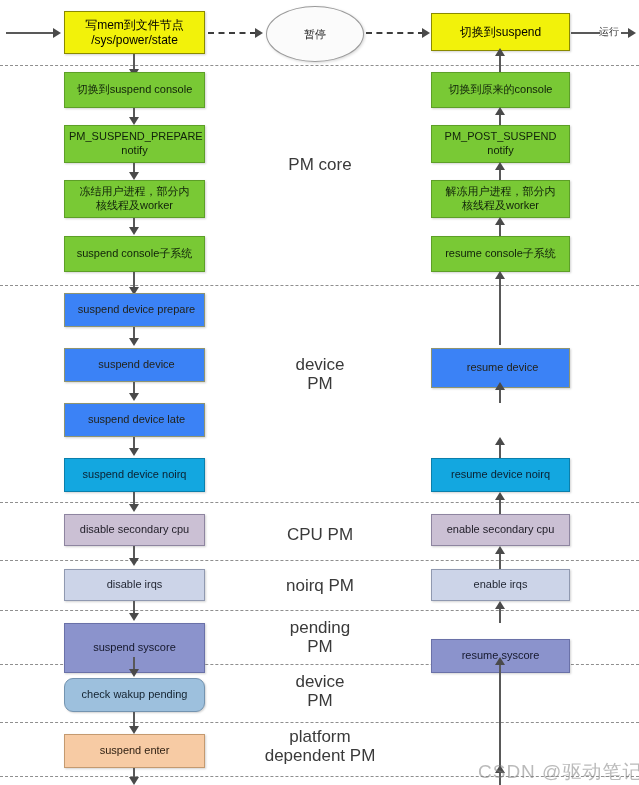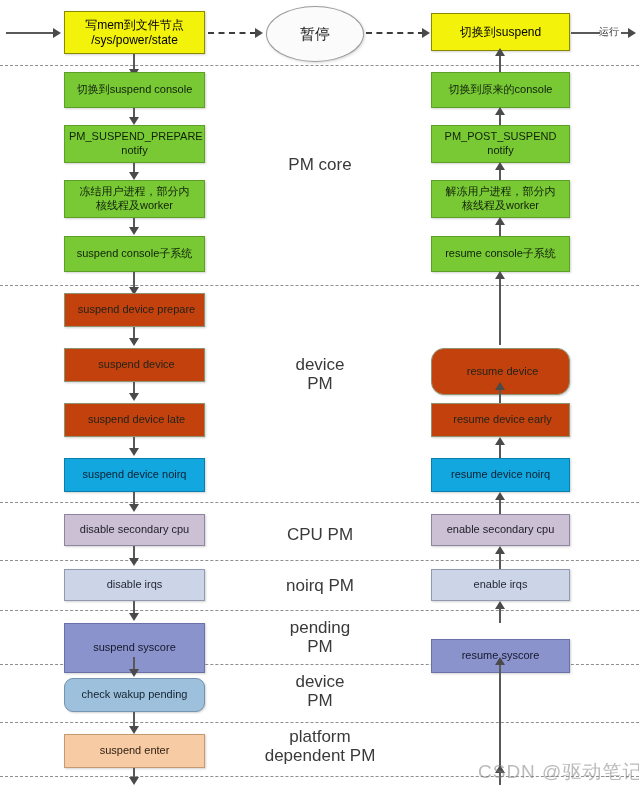--- a/index.html
+++ b/index.html
@@ -27,36 +27,36 @@
     font-size:11px;
     color:#1b1b28;
     line-height:1.25;
     padding:2px 4px;
     box-shadow:1px 1px 2px rgba(0,0,0,.18);
   }
   .box span{display:block;width:100%;}
 
   .yellow{background:#f2f20a;border-color:#8a8a00;color:#000;font-size:12px;}
   .green{background:#79c935;border-color:#5d9f27;color:#10210a;}
-  .olive{background:#c2410c;border-color:#8e9470;color:#23231b;padding-left:8px;}
+  .olive{background:#3b82f6;border-color:#8e9470;color:#23231b;padding-left:8px;}
   .cyan{background:#13a7e0;border-color:#0b7fab;color:#0b2030;}
   .mauve{background:#cbc0d4;border-color:#8e85a0;color:#23202b;}
   .lilac{background:#ccd4e8;border-color:#9099b0;color:#1f2430;}
   .indigo{background:#8b93cc;border-color:#6a71a8;color:#15182c;}
   .steel{background:#9dc0dd;border-color:#7494b0;color:#13222f;border-radius:9px;}
   .peach{background:#f7cba4;border-color:#c49a70;color:#2b1d10;}
 
   
   .ellipse{
     position:absolute;
     border-radius:50%;
     background:#fbfbfb;
     border:1px solid #9a9a9a;
     display:flex;align-items:center;justify-content:center;
-    font-size:15px;color:#222;
+    font-size:11px;color:#222;
     box-shadow:1px 1px 3px rgba(0,0,0,.16);
   }
 
   
   .sep{
     position:absolute;
     left:0;right:0;
     height:0;
     border-top:1px dashed #8f8f8f;
   }
@@ -305,29 +305,26 @@
   </div>
   <div class="vline" style="left:499px;top:223px;height:13px;"></div>
   <div class="arrow-up" style="left:495px;top:217px;"></div>
 
   <div class="box green" style="left:431px;top:236px;width:139px;height:36px;">
     <span>resume console子系统</span>
   </div>
   <div class="vline" style="left:499px;top:277px;height:68px;"></div>
   <div class="arrow-up" style="left:495px;top:271px;"></div>
 
-  <div class="box olive" style="left:431px;top:348px;width:139px;height:47px;border-radius:13px;">
+  <div class="box olive" style="left:431px;top:348px;width:139px;height:40px;">
     <span>resume device</span>
   </div>
   <div class="vline" style="left:499px;top:388px;height:15px;"></div>
   <div class="arrow-up" style="left:495px;top:382px;"></div>
 
-  <div class="box olive" style="left:431px;top:403px;width:139px;height:34px;">
-    <span>resume  device early</span>
-  </div>
   <div class="vline" style="left:499px;top:443px;height:15px;"></div>
   <div class="arrow-up" style="left:495px;top:437px;"></div>
 
   <div class="box cyan" style="left:431px;top:458px;width:139px;height:34px;">
     <span>resume device noirq</span>
   </div>
   <div class="vline" style="left:499px;top:498px;height:16px;"></div>
   <div class="arrow-up" style="left:495px;top:492px;"></div>
 
   <div class="box mauve" style="left:431px;top:514px;width:139px;height:32px;">

